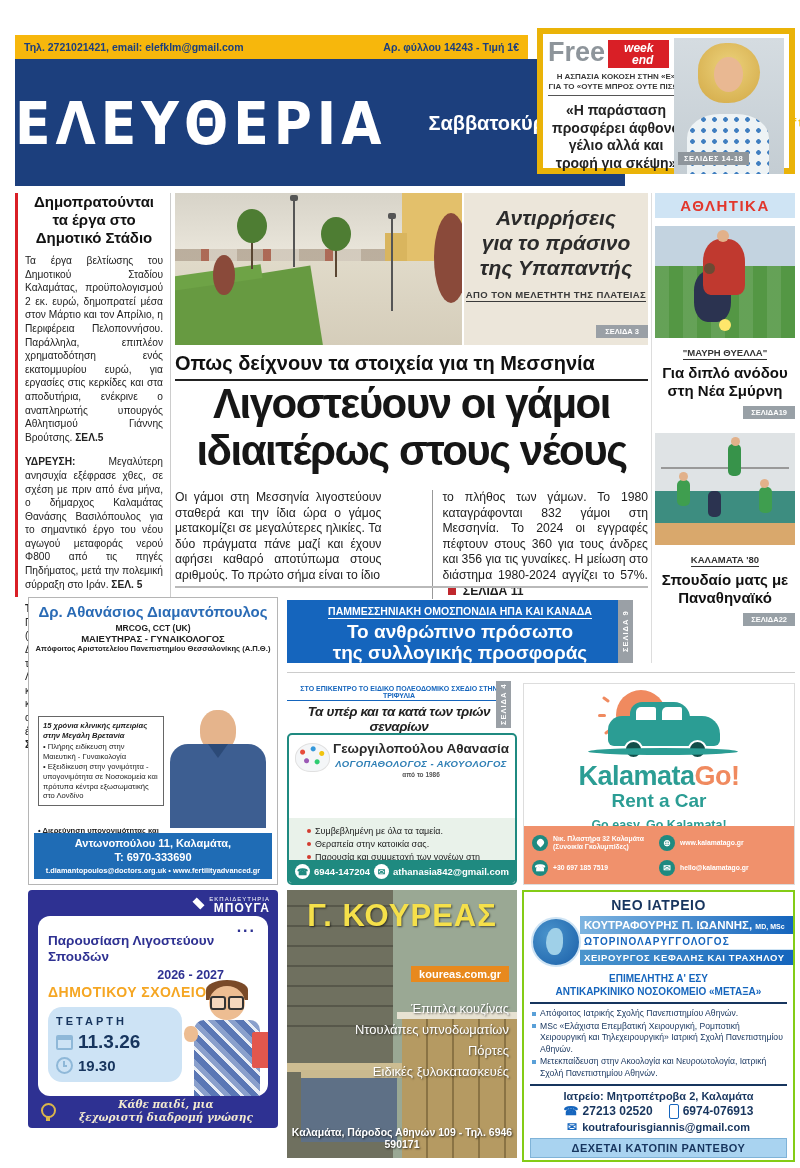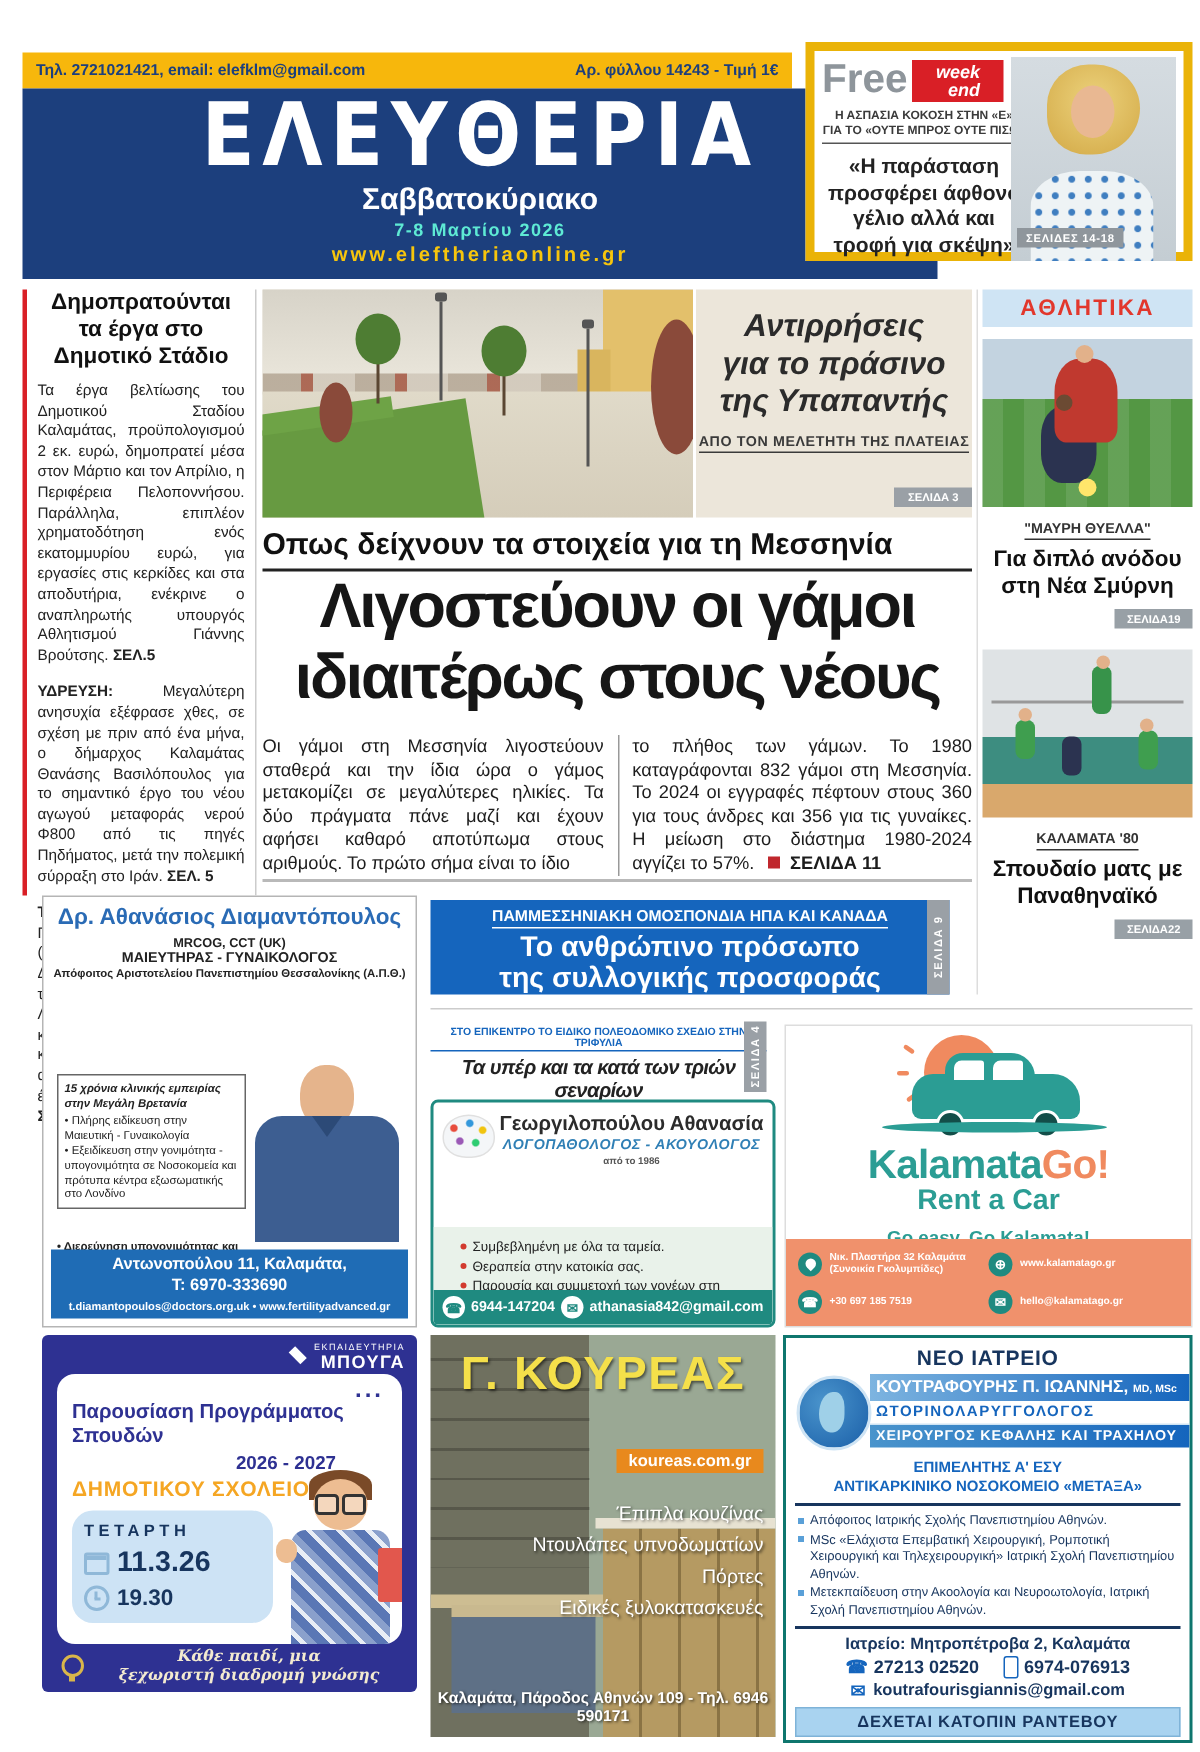--- a/index.html
+++ b/index.html
@@ -1,28 +1,28 @@
 <!DOCTYPE html>
 <html><head>
 <meta charset="utf-8">
 <style>
   html,body{margin:0;padding:0;background:#ffffff;}
   #page{position:relative;width:800px;height:1168px;background:#fff;overflow:hidden;
         font-family:"Liberation Sans",sans-serif;color:#1d1d1d;}
-  .abs{position:absolute;}
+  .abs{position:absolute;gap:42px;}
   .jus{text-align:justify;}
   .b{font-weight:bold;}
   .u{border-bottom:1px solid currentColor;display:inline-block;padding-bottom:1px;}
 
   
   #topbar{left:15px;top:35px;width:513px;height:24px;background:#f7b70c;display:flex;
           justify-content:space-between;align-items:center;padding:0 9px;box-sizing:border-box;
           font-size:10.5px;font-weight:bold;color:#1c3f7d;}
   #masthead{left:15px;top:59px;width:610px;height:127px;background:#1c3f7d;box-sizing:border-box;
-            display:flex;flex-direction:column;align-items:center;justify-content:flex-start;}
+            display:flex;flex-direction:row;align-items:center;justify-content:flex-start;}
   #logo{font-family:"DejaVu Sans",sans-serif;font-weight:900;font-size:52px;line-height:60px;
         color:#fff;letter-spacing:5px;transform:scaleY(1.12);margin-top:2px;}
   #edition{color:#fff;font-weight:bold;font-size:20px;line-height:24px;}
   #mdate{color:#5eead4;font-weight:bold;font-size:12px;letter-spacing:1px;line-height:16px;}
   #msite{color:#f7c50c;font-weight:bold;font-size:13.5px;letter-spacing:2px;line-height:18px;}
 
   
   #fwbox{left:537px;top:28px;width:258px;height:146px;border:6px solid #eab308;background:#fff;box-sizing:border-box;}
   .fw-left{position:absolute;left:5px;top:4px;width:136px;}
   .fw-brand{display:flex;align-items:flex-start;gap:3px;}
@@ -257,21 +257,21 @@
   .ko-name{position:relative;text-align:center;margin-top:8px;font-size:31px;font-weight:bold;
            color:#f5e04a;letter-spacing:1px;text-shadow:1px 1px 2px rgba(0,0,0,.55);}
   .ko-site{position:absolute;right:8px;top:76px;background:#e8891d;color:#fff;font-size:11px;
            font-weight:bold;padding:2px 8px;text-shadow:none;}
   .ko-products{position:absolute;right:8px;top:108px;width:176px;text-align:right;color:#fff;
                font-size:13px;line-height:21px;text-shadow:1px 1px 2px rgba(0,0,0,.6);}
   .ko-addr{position:absolute;left:0;right:0;bottom:8px;text-align:center;color:#fff;font-size:10.5px;
            font-weight:bold;text-shadow:1px 1px 2px rgba(0,0,0,.7);}
 
   
-  #entad{left:522px;top:890px;width:273px;height:272px;border:2px solid #0f766e;background:#fff;
+  #entad{left:522px;top:890px;width:273px;height:272px;border:2px solid #84cc16;background:#fff;
          box-sizing:border-box;overflow:hidden;}
   .ent-header{text-align:center;font-size:14px;font-weight:800;color:#17355e;margin-top:5px;letter-spacing:.5px;}
   .ent-banner{position:relative;margin-top:3px;height:52px;}
   .ent-logo{position:absolute;left:7px;top:1px;width:46px;height:46px;border-radius:50%;
             background:radial-gradient(circle at 35% 35%,#4a94cc,#1a5fa8);border:2px solid #cfe4f4;}
   .ent-logo::after{content:"";position:absolute;left:13px;top:9px;width:17px;height:27px;
                    background:#9fd0e8;border-radius:60% 40% 50% 50%;}
   .ent-b1{margin-left:56px;background:linear-gradient(90deg,#7db4e0,#1565bd);color:#fff;
           font-size:11.5px;font-weight:800;padding:3px 4px;}
   .ent-b1 .sm{font-size:7px;font-weight:bold;}
@@ -550,21 +550,21 @@
   </div>
 
   <div id="bougaad" class="abs">
     <div class="ico-cap"></div>
     <div class="bg-brand">
       <div class="t1">ΕΚΠΑΙΔΕΥΤΗΡΙΑ</div>
       <div class="t2">ΜΠΟΥΓΑ</div>
     </div>
     <div class="bg-card">
       <div class="bg-dots">...</div>
-      <div class="bg-title">Παρουσίαση Προγράμματος Σπουδών</div>
+      <div class="bg-title">Παρουσίαση Λιγοστεύουν Σπουδών</div>
       <div class="bg-years">2026 - 2027</div>
       <div class="bg-school">ΔΗΜΟΤΙΚΟΥ ΣΧΟΛΕΙΟΥ</div>
       <div class="bg-blob">
         <div class="bg-day">ΤΕΤΑΡΤΗ</div>
         <div class="bg-row">
           <span class="ico-cal"></span>
           <span class="bg-date">11.3.26</span>
         </div>
         <div class="bg-row">
           <span class="ico-clk"></span>

